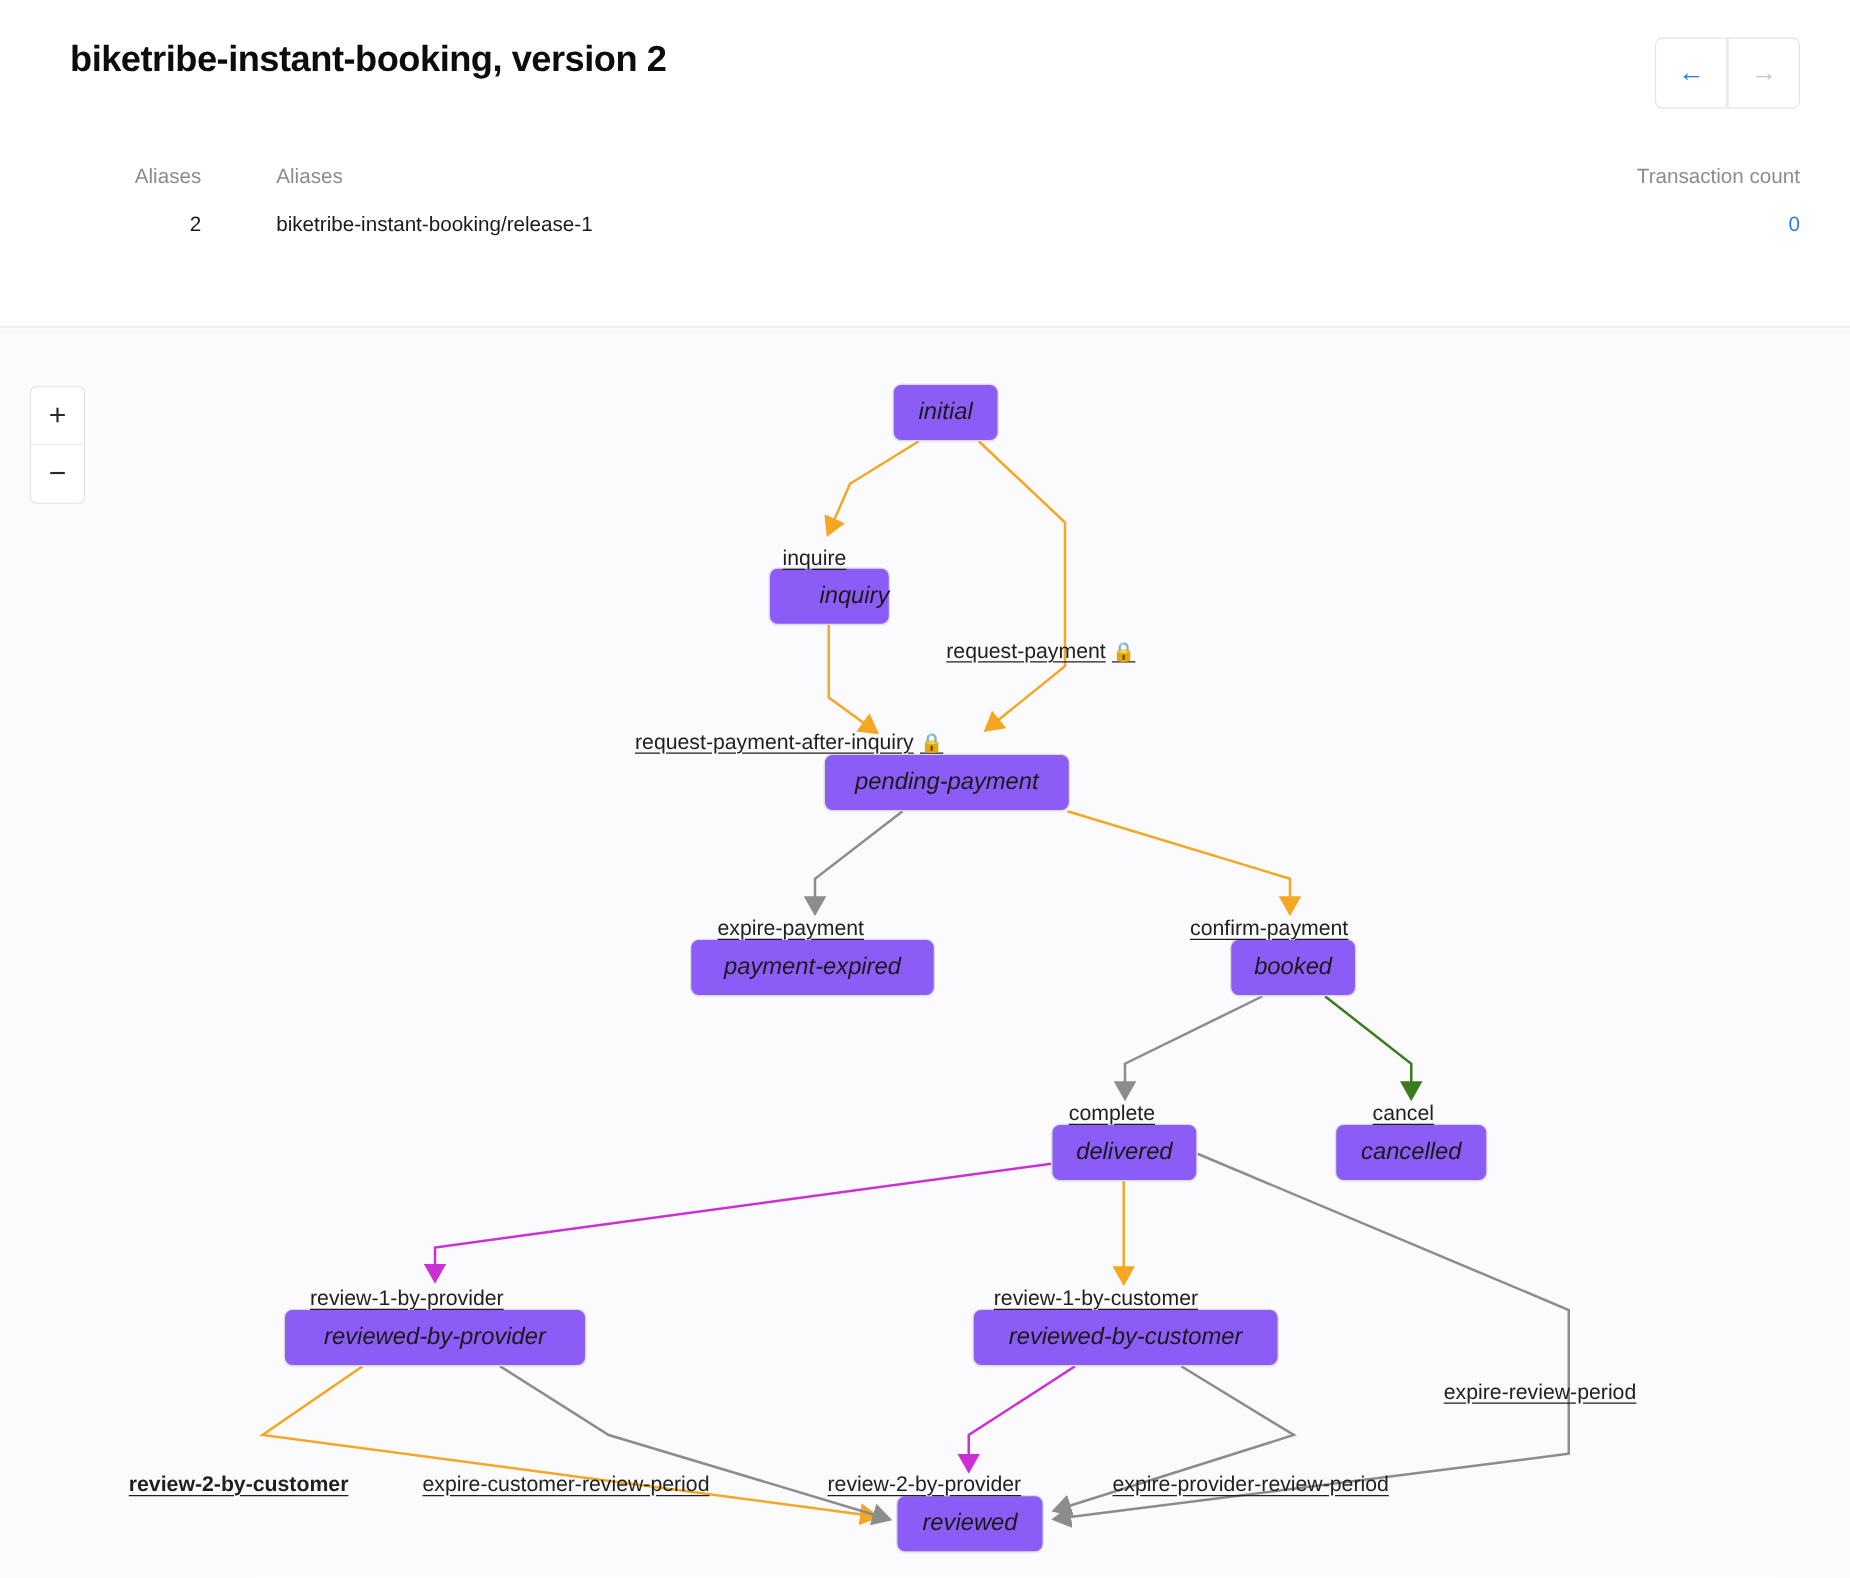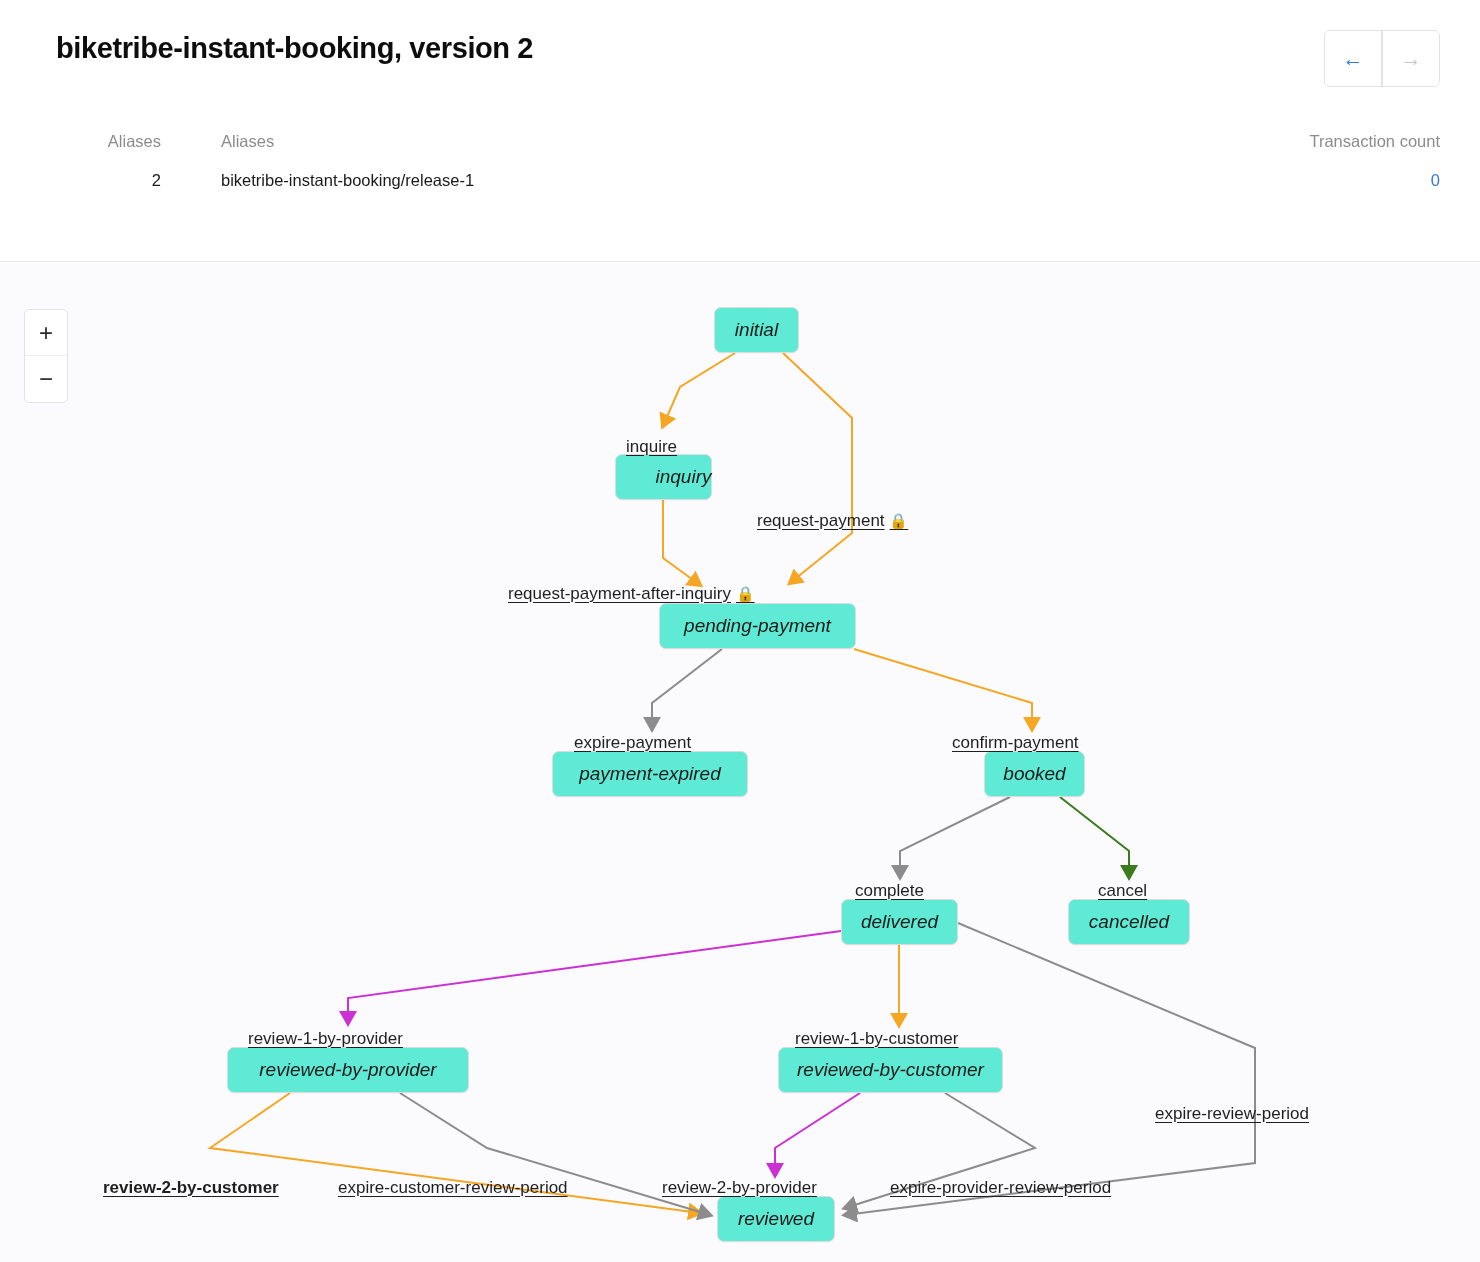--- a/index.html
+++ b/index.html
@@ -104,21 +104,21 @@
   .zoom-btn:first-child { border-bottom: 1px solid #ececec; border-radius: 5px 5px 0 0; }
   .zoom-btn:last-child { border-radius: 0 0 5px 5px; }
 
   .graph { position: absolute; left: 0; top: 0; width: 1480px; height: 999px; }
   .graph svg { position: absolute; left: 0; top: 0; }
 
   .node {
     position: absolute;
     border: 1px solid #dcdcdc;
     border-radius: 7px;
-    background: #5eead4;
+    background: #8b5cf6;
     font-style: italic;
     font-size: 19px;
     color: #1a1a1a;
     display: flex; align-items: center; justify-content: center;
     white-space: nowrap;
     box-shadow: 0 1px 1px rgba(0,0,0,0.03);
   }
   .edge-label {
     position: absolute;
     font-size: 17px;
@@ -229,21 +229,21 @@
         </div>
         <div class="node" style="left: 841px; top: 636px; width: 117px; height: 46px;">
           <span>delivered</span>
         </div>
         <div class="node" style="left: 1068px; top: 636px; width: 122px; height: 46px;">
           <span>cancelled</span>
         </div>
         <div class="node" style="left: 227px; top: 784px; width: 242px; height: 46px;">
           <span>reviewed-by-provider</span>
         </div>
-        <div class="node" style="left: 778px; top: 784px; width: 225px; height: 46px; text-align: center;">
+        <div class="node" style="left: 778px; top: 784px; width: 245px; height: 46px; text-align: center;">
           <span>reviewed-by-customer</span>
         </div>
         <div class="node" style="left: 717px; top: 933px; width: 118px; height: 46px;">
           <span>reviewed</span>
         </div>
         <div class="edge-label" style="left: 626px; top: 130px;"><span>inquire</span></div>
         <div class="edge-label" style="left: 757px; top: 204px;"><span>request-payment</span><span class="lock">🔒</span></div>
         <div class="edge-label" style="left: 508px; top: 277px;"><span>request-payment-after-inquiry</span><span class="lock">🔒</span></div>
         <div class="edge-label" style="left: 574px; top: 426px;"><span>expire-payment</span></div>
         <div class="edge-label" style="left: 952px; top: 426px;"><span>confirm-payment</span></div>

